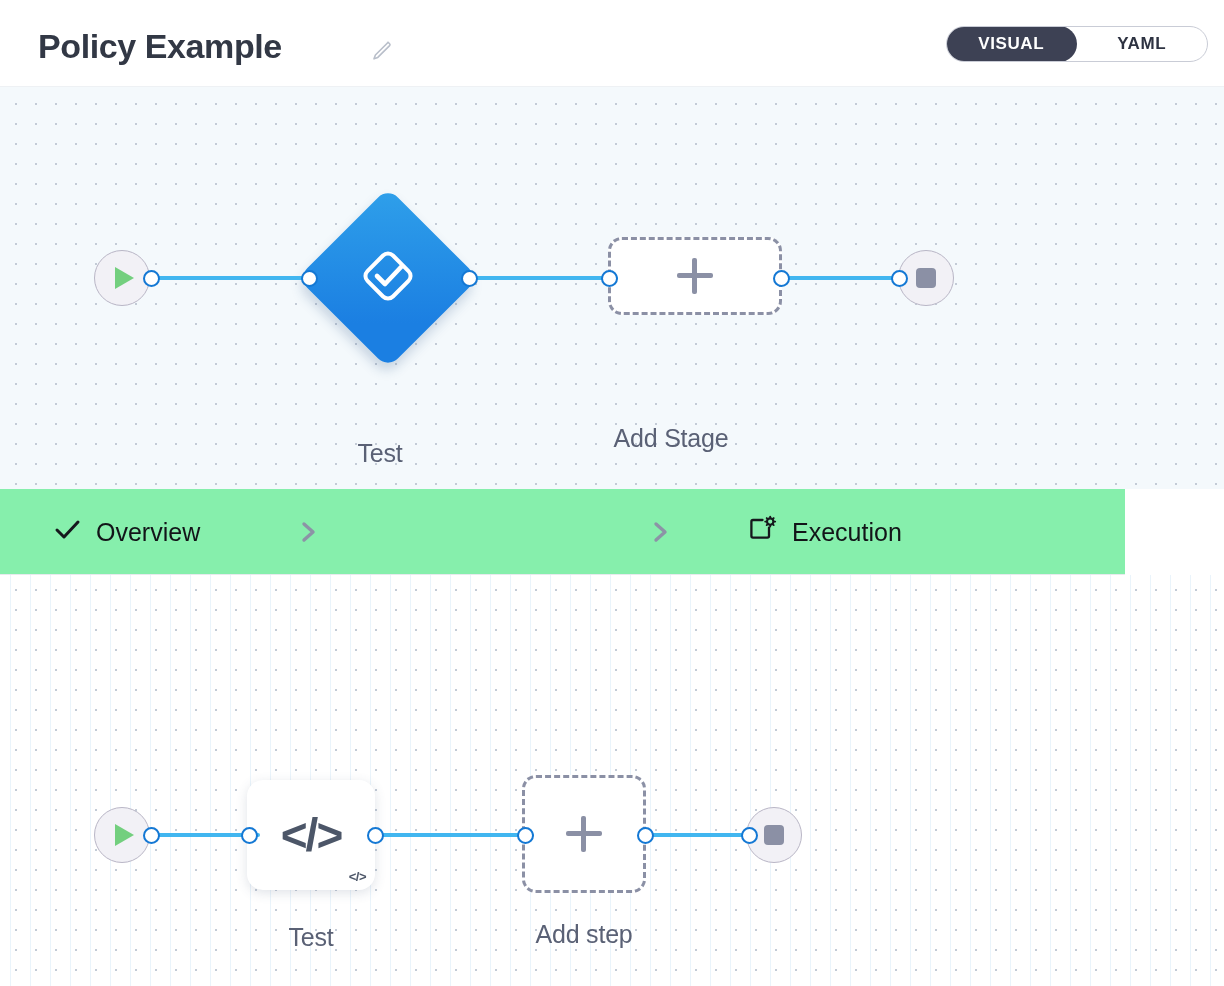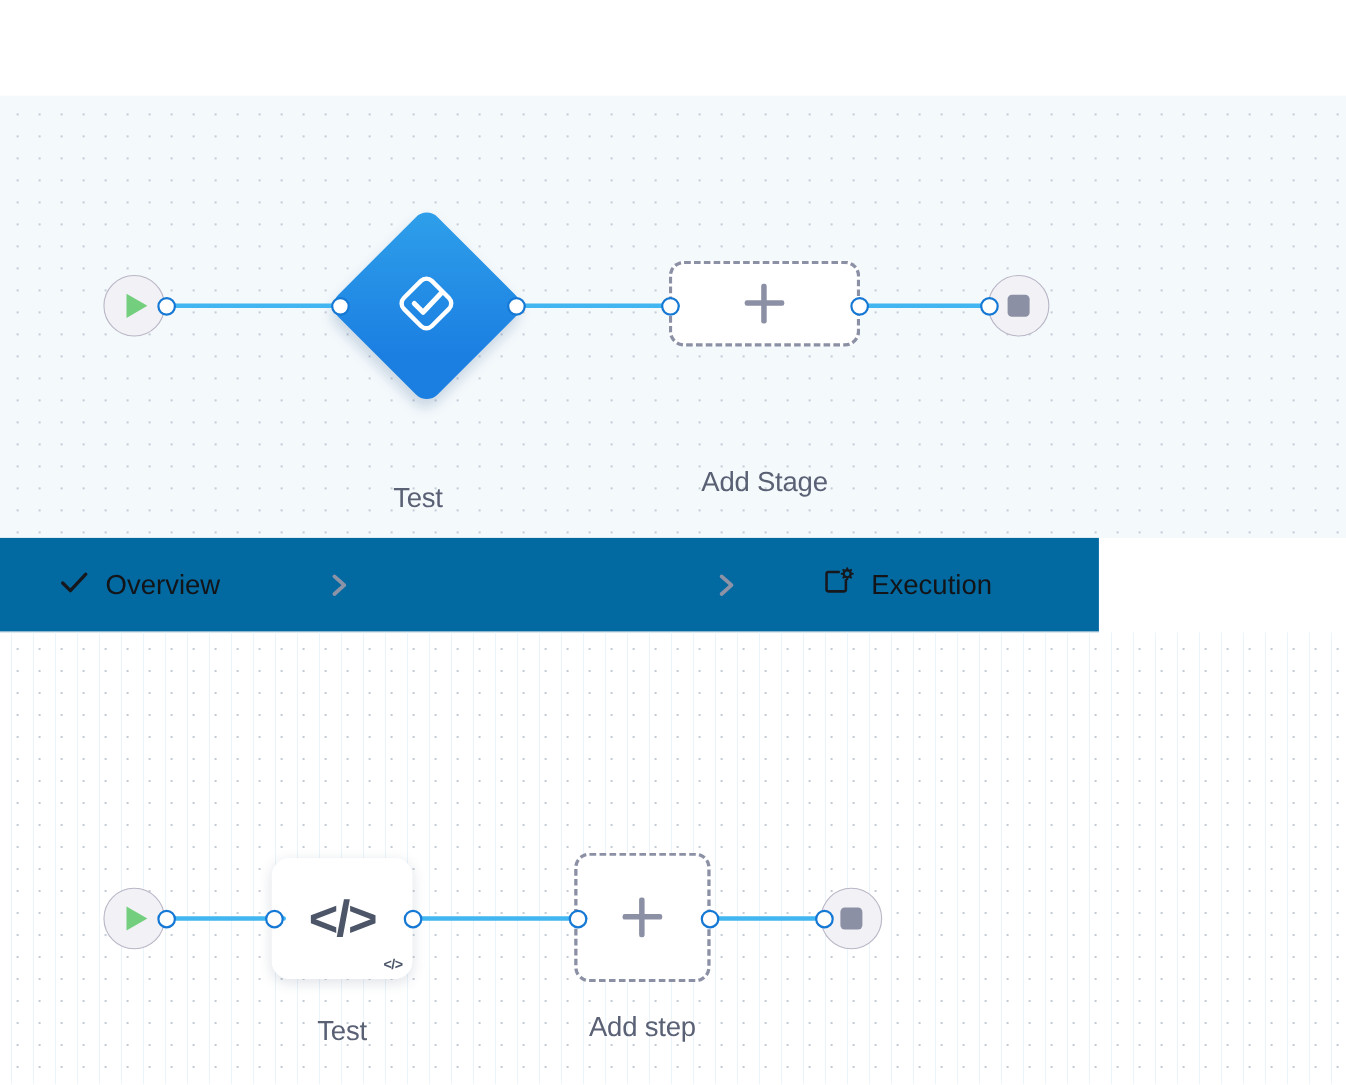--- a/index.html
+++ b/index.html
@@ -122,42 +122,56 @@
     font-size:46px; font-weight:bold; color:#4c5668;
     font-family:"Liberation Sans", sans-serif; letter-spacing:-2px;
   }
   .step-badge {
     position:absolute; right:9px; bottom:6px;
     font-size:13px; font-weight:bold; color:#4c5668; letter-spacing:-0.5px;
   }
 
   
   .tabbar {
-    position:absolute; left:0; top:489px; width:999px; height:86px;
-    background:#0369a1; border-bottom:1px solid #e7eaee;
+    position:absolute; left:0; top:489px; width:1125px; height:86px;
+    background:#86efac; border-bottom:1px solid #e7eaee;
   }
   .tab {
     position:absolute; top:0; height:86px; display:flex; align-items:center;
     gap:14px; cursor:pointer; padding:0 14px;
   }
   .tab-label { font-size:25px; color:#121418; white-space:nowrap; }
   .tab.active .tab-label { font-weight:bold; }
   .tab-underline {
     position:absolute; height:5px; background:#1b7fd0; bottom:0; left:0; right:0;
   }
   .chev {
     position:absolute; top:31px; width:24px; height:24px;
   }
   .chev svg { display:block; }
 </style>
 </head>
 <body>
 
 <div class="app">
 
+  <div class="header">
+    <div class="title">Policy Example</div>
+
+    <div class="edit-pencil">
+      <svg width="26" height="26" viewBox="0 0 26 26" fill="none">
+        <path d="M20 5.2 L21.6 6.8 C22.1 7.3 22.1 8.1 21.6 8.6 L9.8 20.4 L6 21.8 L7.4 18 L19.2 6.2 C19.7 5.7 20.5 5.7 20 5.2 Z" stroke="#b9bfca" stroke-width="1.6" fill="none" stroke-linejoin="round"></path>
+      </svg>
+    </div>
+
+    <div class="mode-toggle">
+      <div class="mode-btn active">VISUAL</div>
+      <div class="mode-btn">YAML</div>
+    </div>
+  </div>
 
   <div class="canvas canvas-top">
 
     <div class="endcircle" style="left:94px; top:163px;">
       <div class="play-tri"></div>
     </div>
 
     <div class="wire" style="left:150px; top:189px; width:166px;"></div>
     <div class="port" style="left:143px; top:183px;"></div>
     <div class="port" style="left:301px; top:183px;"></div>
@@ -177,21 +191,21 @@
     <div class="wire" style="left:466px; top:189px; width:152px;"></div>
     <div class="port" style="left:461px; top:183px;"></div>
     <div class="port" style="left:601px; top:183px;"></div>
 
     <div class="add-box" style="left:608px; top:150px; width:174px; height:78px;">
       <span style="position:relative; width:36px; height:36px; display:block;">
         <i class="plus-h" style="left:0; top:15px; width:36px; height:5px;"></i>
         <i class="plus-v" style="left:15px; top:0; width:5px; height:36px;"></i>
       </span>
     </div>
-    <div class="node-label" style="left:608px; top:337px; width:174px;">Add Stage</div>
+    <div class="node-label" style="left:584px; top:337px; width:174px;">Add Stage</div>
 
     <div class="wire" style="left:780px; top:189px; width:126px;"></div>
     <div class="port" style="left:773px; top:183px;"></div>
     <div class="port" style="left:891px; top:183px;"></div>
 
     <div class="endcircle" style="left:898px; top:163px;">
       <div class="stop-sq"></div>
     </div>
   </div>
 

